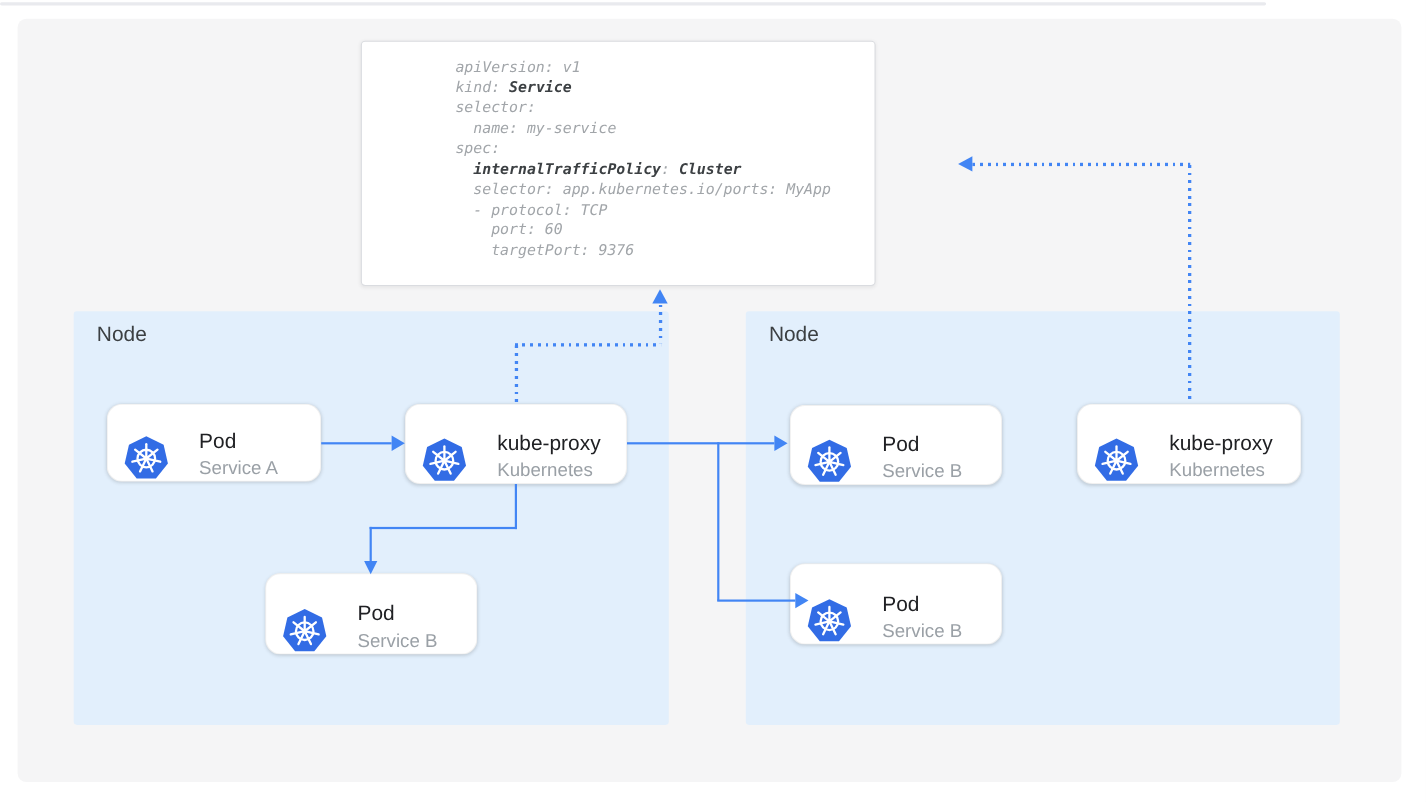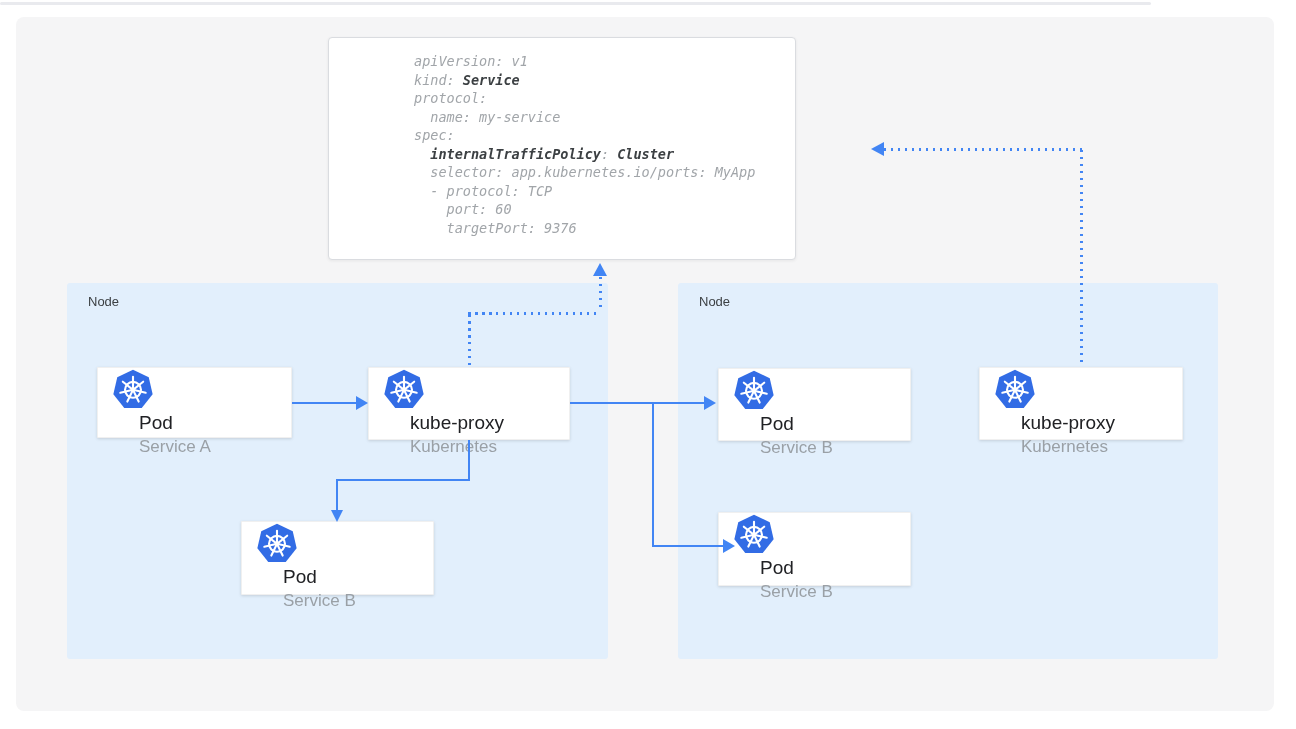--- a/index.html
+++ b/index.html
@@ -31,28 +31,28 @@
   }
   .yline .yb { font-weight:bold; color:#3c4043; }
   
   .node {
     position:absolute; background:#e2effc; border-radius:3px;
   }
   .node-left  { left:67px;  top:283px; width:541px; height:376px; }
   .node-right { left:678px; top:283px; width:540px; height:376px; }
   .node-label {
     position:absolute; left:21px; top:11px;
-    font-size:13px; color:#3c4043;
+    font-size:19px; color:#3c4043;
   }
   
   .card {
-    position:absolute; background:#ffffff; border-radius:1px;
+    position:absolute; background:#ffffff; border-radius:14px;
     border:1px solid rgba(0,0,0,.06);
     box-shadow:0 1px 3px rgba(60,64,67,.18);
-    display:flex; align-items:flex-start; padding-left:14px;flex-direction:column;
+    display:flex; align-items:flex-end; padding-left:14px;
   }
   .card-pod-a    { left:97px;  top:367px; width:195px; height:71px; }
   .card-kp-left  { left:368px; top:367px; width:202px; height:73px; }
   .card-pod-b-l  { left:241px; top:521px; width:193px; height:74px; }
   .card-pod-b-rt { left:718px; top:368px; width:193px; height:73px; }
   .card-pod-b-rb { left:718px; top:512px; width:193px; height:74px; }
   .card-kp-right { left:979px; top:367px; width:204px; height:73px; }
   .k8s-icon { width:42px; height:42px; flex:0 0 42px; }
   .k8s-icon svg { width:42px; height:42px; display:block; }
   .card-text { display:flex; flex-direction:column; margin-left:27px; }
@@ -101,21 +101,21 @@
   <div class="node node-left">
     <div class="node-label">Node</div>
   </div>
   <div class="node node-right">
     <div class="node-label">Node</div>
   </div>
 
   <div class="yaml-box">
     <div class="yline"><span>apiVersion: v1</span></div>
     <div class="yline"><span>kind: </span><span class="yb">Service</span></div>
-    <div class="yline"><span>protocol:</span></div>
+    <div class="yline"><span>selector:</span></div>
     <div class="yline"><span>  name: my-service</span></div>
     <div class="yline"><span>spec:</span></div>
     <div class="yline"><span>  </span><span class="yb">internalTrafficPolicy</span><span>: </span><span class="yb">Cluster</span></div>
     <div class="yline"><span>  selector: app.kubernetes.io/ports: MyApp</span></div>
     <div class="yline"><span>  - protocol: TCP</span></div>
     <div class="yline"><span>    port: 60</span></div>
     <div class="yline"><span>    targetPort: 9376</span></div>
   </div>
 
   <div class="card card-pod-a">

